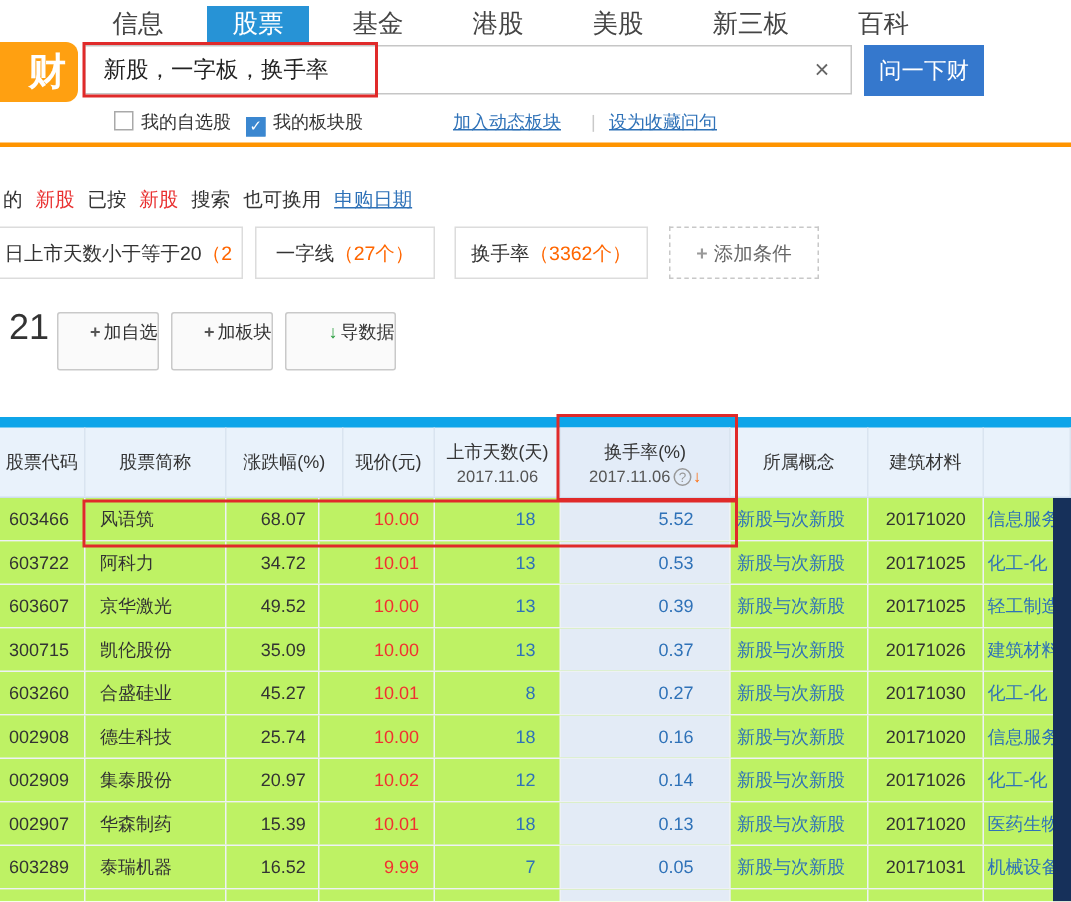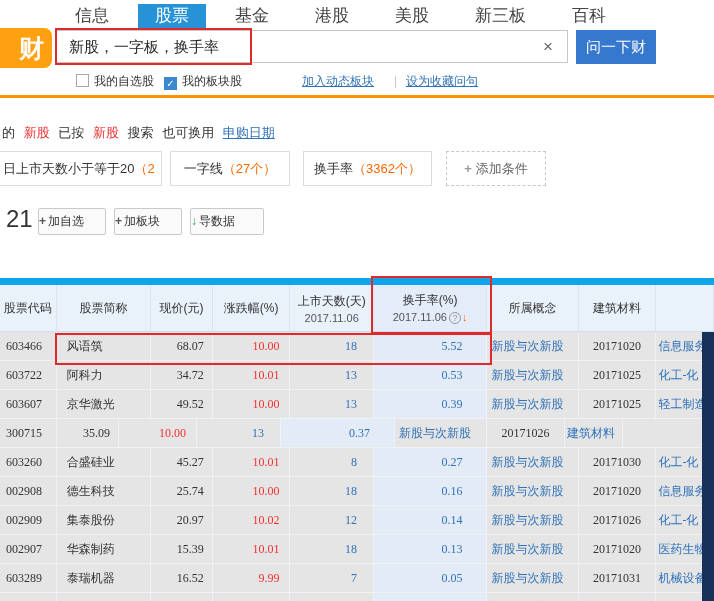--- a/index.html
+++ b/index.html
@@ -47,36 +47,36 @@
   .fbox { position:absolute; top:151px; height:35px; line-height:33px; border:1px solid #dcdcdc; background:#fff; font-size:13px; color:#333; white-space:nowrap; text-align:center; cursor:pointer; }
   .fcount { color:#ff6600; }
   .fbox1 { left:-30px; width:192px; text-align:left; padding-left:32px; }
   .fbox2 { left:170px; width:120px; }
   .fbox3 { left:303px; width:129px; }
   .fbox-add { left:446px; width:100px; border:1px dashed #c8c8c8; color:#666; }
   .plus-ic { color:#999; font-weight:bold; margin-right:4px; }
 
   
   .count-num { position:absolute; left:6px; top:205px; font-size:24px; color:#333; }
-  .tbtn { position:absolute; top:208px; height:27px; line-height:25px; background:#fafafa; border:1px solid #c9c9c9; border-radius:2px; font-size:12px; color:#333; text-align:left; cursor:pointer; white-space:nowrap; }
+  .tbtn { position:absolute; top:208px; height:39px; line-height:25px; background:#fafafa; border:1px solid #c9c9c9; border-radius:2px; font-size:12px; color:#333; text-align:right; cursor:pointer; white-space:nowrap; }
   .tbtn .ic { font-weight:bold; color:#555; margin-right:2px; }
   .tbtn .ic.dl { color:#2fa043; }
   .btn-watch { left:38px; width:68px; }
   .btn-board { left:114px; width:68px; }
   .btn-export { left:190px; width:74px; }
 
   
   .thead { position:absolute; left:0; top:278px; width:714px; height:54px; background:#e9f2fb; border-top:7px solid #0ea5e9; border-bottom:1px solid #cfdded; display:flex; }
   .th { display:flex; flex-direction:column; justify-content:center; align-items:center; font-size:12px; color:#333; border-right:1px solid #d9e4f0; overflow:hidden; }
   .th .sub { font-size:11px; color:#555; margin-top:2px; white-space:nowrap; }
   .help-ic { display:inline-block; width:12px; height:12px; border:1px solid #999; border-radius:50%; color:#999; font-size:9px; line-height:10px; text-align:center; margin-left:2px; vertical-align:0px; cursor:pointer; }
   .sort-ic { color:#ff6600; font-weight:bold; margin-left:1px; cursor:pointer; }
 
   .tbody { position:absolute; left:0; top:332px; width:714px; height:269px; overflow:hidden; }
-  .tr { display:flex; height:29px; line-height:28px; background:#e5e5e5; border-bottom:1px solid #eef1f5;font-family:Liberation Serif, serif; }
+  .tr { display:flex; height:29px; line-height:28px; background:#bef264; border-bottom:1px solid #eef1f5; }
   .td { font-size:12px; border-right:1px solid #eef1f5; overflow:hidden; white-space:nowrap; }
   .td.turnover-bg { background:#e3ebf6; }
   .th.turnover-bg { background:#e3ecf8; }
 
   .c0 { width:57px; padding-left:6px; }
   .c1 { width:95px; padding-left:10px; }
   .c2 { width:62px; text-align:right; padding-right:8px; }
   .c3 { width:78px; text-align:right; padding-right:10px; }
   .c4 { width:84px; text-align:right; padding-right:16px; }
   .c5 { width:114px; text-align:right; padding-right:24px; }
@@ -168,22 +168,22 @@
   <div class="tbtn btn-board">
     <span class="ic">+</span><span>加板块</span>
   </div>
   <div class="tbtn btn-export">
     <span class="ic dl">↓</span><span>导数据</span>
   </div>
 
   <div class="thead">
     <div class="th c0">股票代码</div>
     <div class="th c1">股票简称</div>
+    <div class="th c3">涨跌幅(%)</div>
     <div class="th c2">现价(元)</div>
-    <div class="th c3">涨跌幅(%)</div>
     <div class="th c4">
       <span>上市天数(天)</span>
       <span class="sub">2017.11.06</span>
     </div>
     <div class="th c5 turnover-bg">
       <span>换手率(%)</span>
       <span class="sub">
         <span>2017.11.06</span><span class="help-ic">?</span><span class="sort-ic">↓</span>
       </span>
     </div>
@@ -224,20 +224,21 @@
       <div class="td c3 red">10.00</div>
       <div class="td c4 blue">13</div>
       <div class="td c5 blue turnover-bg">0.39</div>
       <div class="td c6 blue">新股与次新股</div>
       <div class="td c7 dark">20171025</div>
       <div class="td c8 blue">轻工制造</div>
     </div>
 
     <div class="tr">
       <div class="td c0 dark">300715</div>
+      <div class="td c1 dark">凯伦股份</div>
       <div class="td c2 dark">35.09</div>
       <div class="td c3 red">10.00</div>
       <div class="td c4 blue">13</div>
       <div class="td c5 blue turnover-bg">0.37</div>
       <div class="td c6 blue">新股与次新股</div>
       <div class="td c7 dark">20171026</div>
       <div class="td c8 blue">建筑材料</div>
     </div>
 
     <div class="tr">

